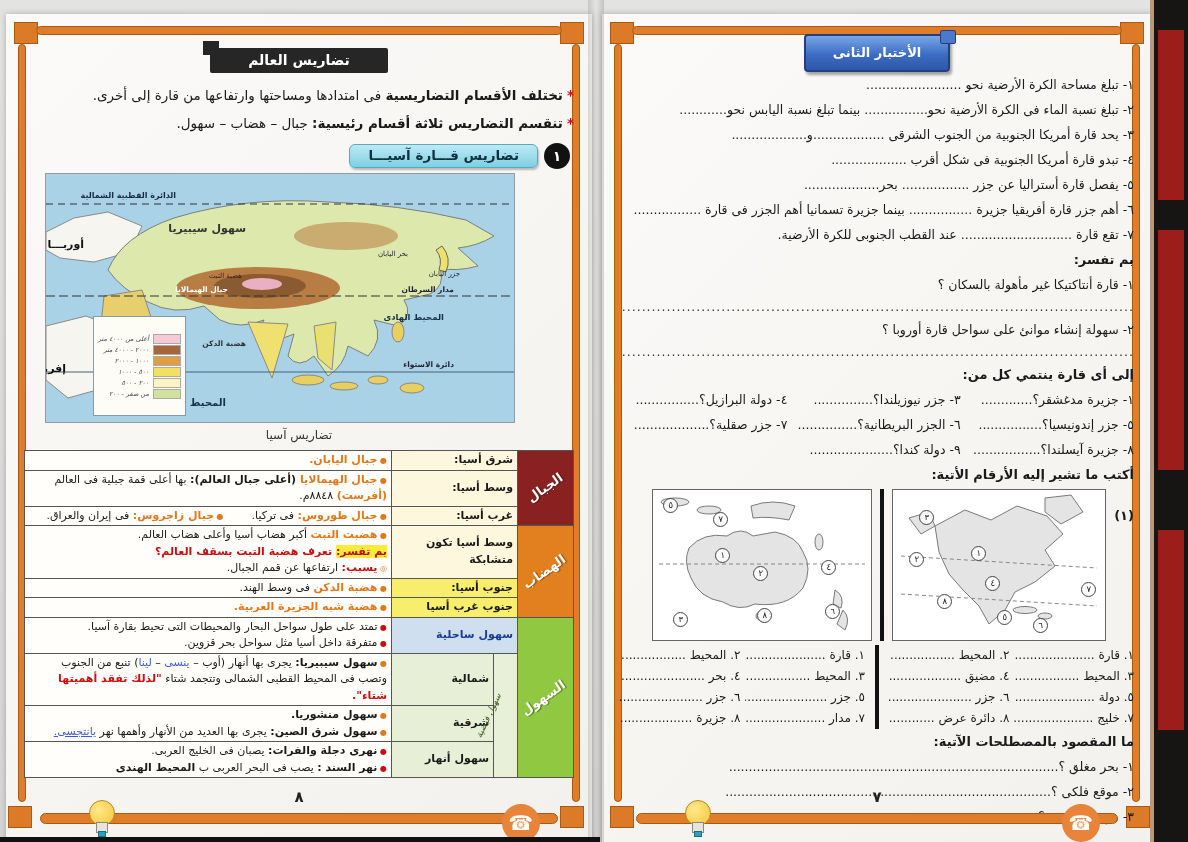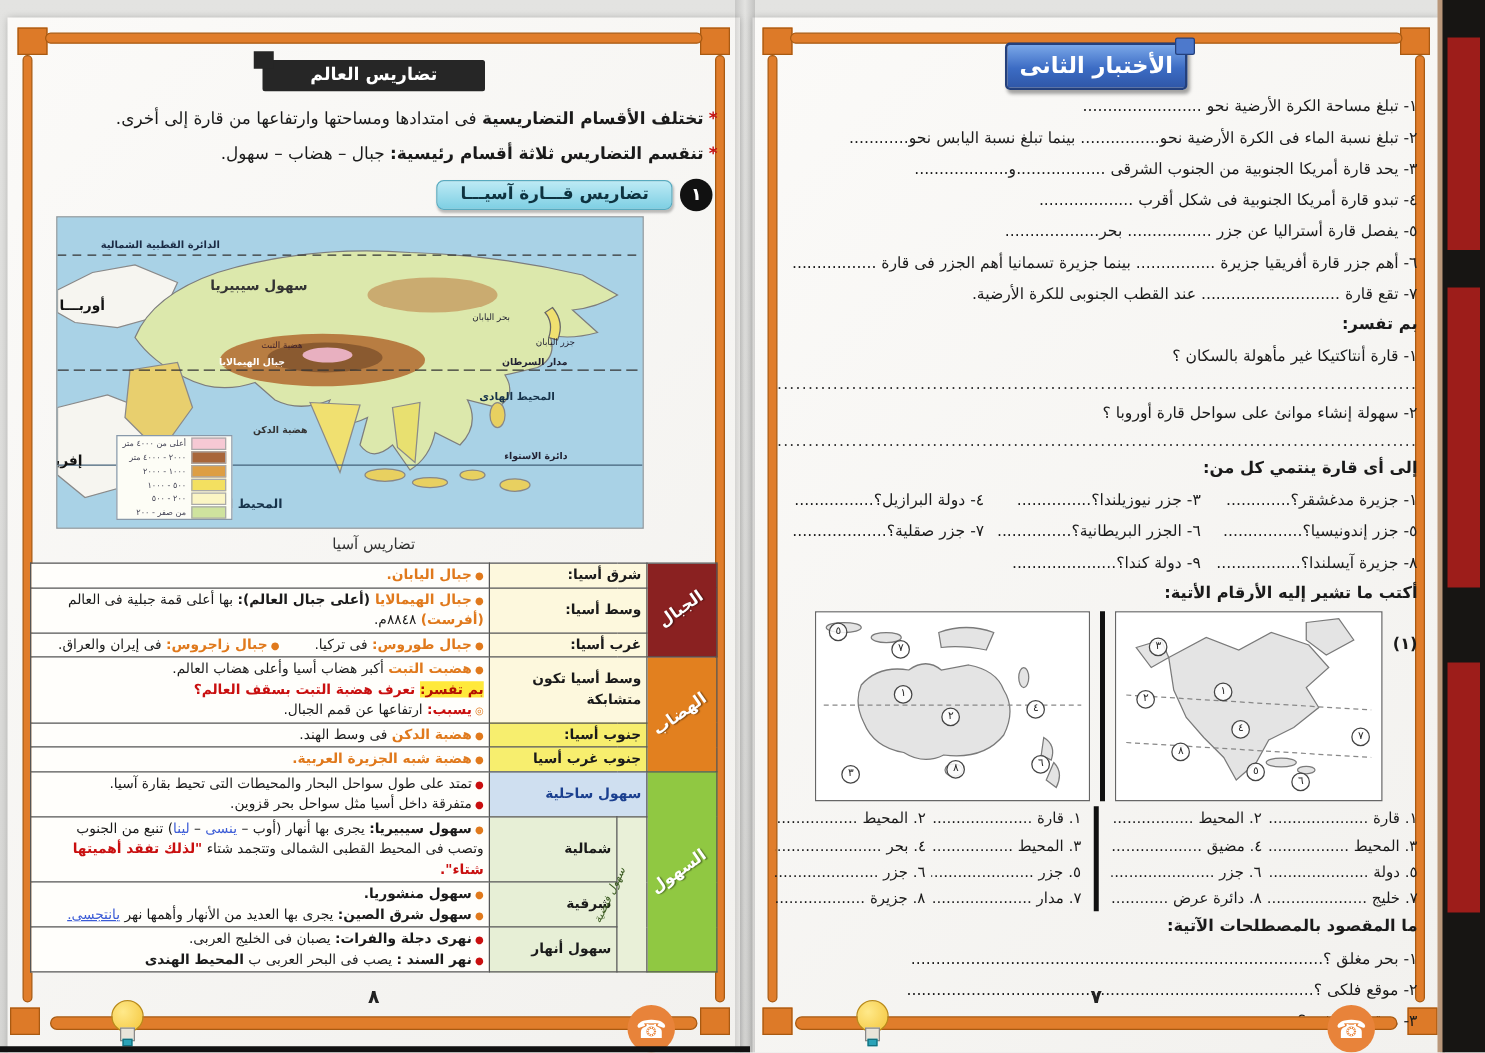--- a/index.html
+++ b/index.html
@@ -22,41 +22,41 @@
   .edge-tan{position:absolute;top:0;right:32px;width:6px;height:842px;background:#b9977a;}
   .bottom-black{position:absolute;left:0;bottom:0;width:600px;height:5px;background:#111;}
 
   .content{position:absolute;left:18px;right:18px;top:24px;direction:rtl;text-align:right;color:#1a1a1a;}
 
   
   .black-badge{position:relative;margin:10px auto 0;width:178px;background:#262626;color:#fff;
         font-weight:bold;font-size:14px;text-align:center;padding:4px 0 5px;border-radius:2px;}
   .black-badge:after{content:"";position:absolute;left:-7px;top:-7px;width:16px;height:14px;background:#262626;}
   .blue-plaque{position:relative;margin:0 auto;width:130px;text-align:center;color:#fff;font-weight:bold;
-        font-size:18px;padding:4px 6px 5px;border-radius:4px;
+        font-size:13px;padding:4px 6px 5px;border-radius:4px;
         background:linear-gradient(180deg,#7aa7e8,#3c6cc4 55%,#2f57a8);
         border:2px solid #24407c;box-shadow:2px 3px 3px rgba(0,0,0,.35);}
   .blue-plaque:before{content:"";position:absolute;right:-8px;top:-6px;width:14px;height:12px;
         background:#4d79cc;border:1px solid #24407c;border-radius:2px;}
 
   .intro{margin-top:8px;font-size:13.5px;line-height:28px;}
   .intro .star{color:#c41212;font-weight:bold;margin-left:4px;}
   .intro b{font-weight:bold;}
   .sec-badge{display:flex;align-items:center;gap:6px;margin:6px 4px 4px 0;width:max-content;}
   .sec-num{width:26px;height:26px;background:#111;color:#fff;border-radius:50%;
            display:flex;align-items:center;justify-content:center;font-weight:bold;font-size:14px;}
   .sec-pill{background:linear-gradient(180deg,#bdeaf5,#7ecfe3);border:1px solid #58aabf;border-radius:6px;
             color:#0e3340;font-weight:bold;font-size:13.5px;padding:2px 18px 4px;box-shadow:1px 2px 2px rgba(0,0,0,.25);}
 
   
   .map-wrap{position:relative;width:432px;margin:0 auto 0;}
   .map-frame{border:1px solid #999;background:#a9d2e6;}
   .map-caption{text-align:center;font-size:12px;color:#333;margin-top:1px;}
   .legend{position:absolute;left:10px;bottom:26px;background:#fdfdf6;border:1px solid #8899aa;
-          padding:0 4px;direction:rtl;}
+          padding:16px 4px;direction:rtl;font-style:italic;}
   .legend .lrow{display:flex;align-items:center;gap:4px;height:11px;}
   .legend .sw{width:26px;height:8px;border:1px solid #aaa;}
   .legend .lt{font-size:6.5px;color:#445;white-space:nowrap;}
   .lg0{background:#f6c9d4;} .lg1{background:#a8663a;} .lg2{background:#dd9e44;}
   .lg3{background:#f3e060;} .lg4{background:#fbf5c4;} .lg5{background:#cfe39e;}
 
   
   table.terr{width:100%;border-collapse:collapse;margin-top:8px;font-size:11px;table-layout:fixed;}
   table.terr td{border:1px solid #555;padding:1px 4px;vertical-align:middle;line-height:1.5;}
   td.cat{color:#fff;font-weight:bold;text-align:center;width:56px;}

